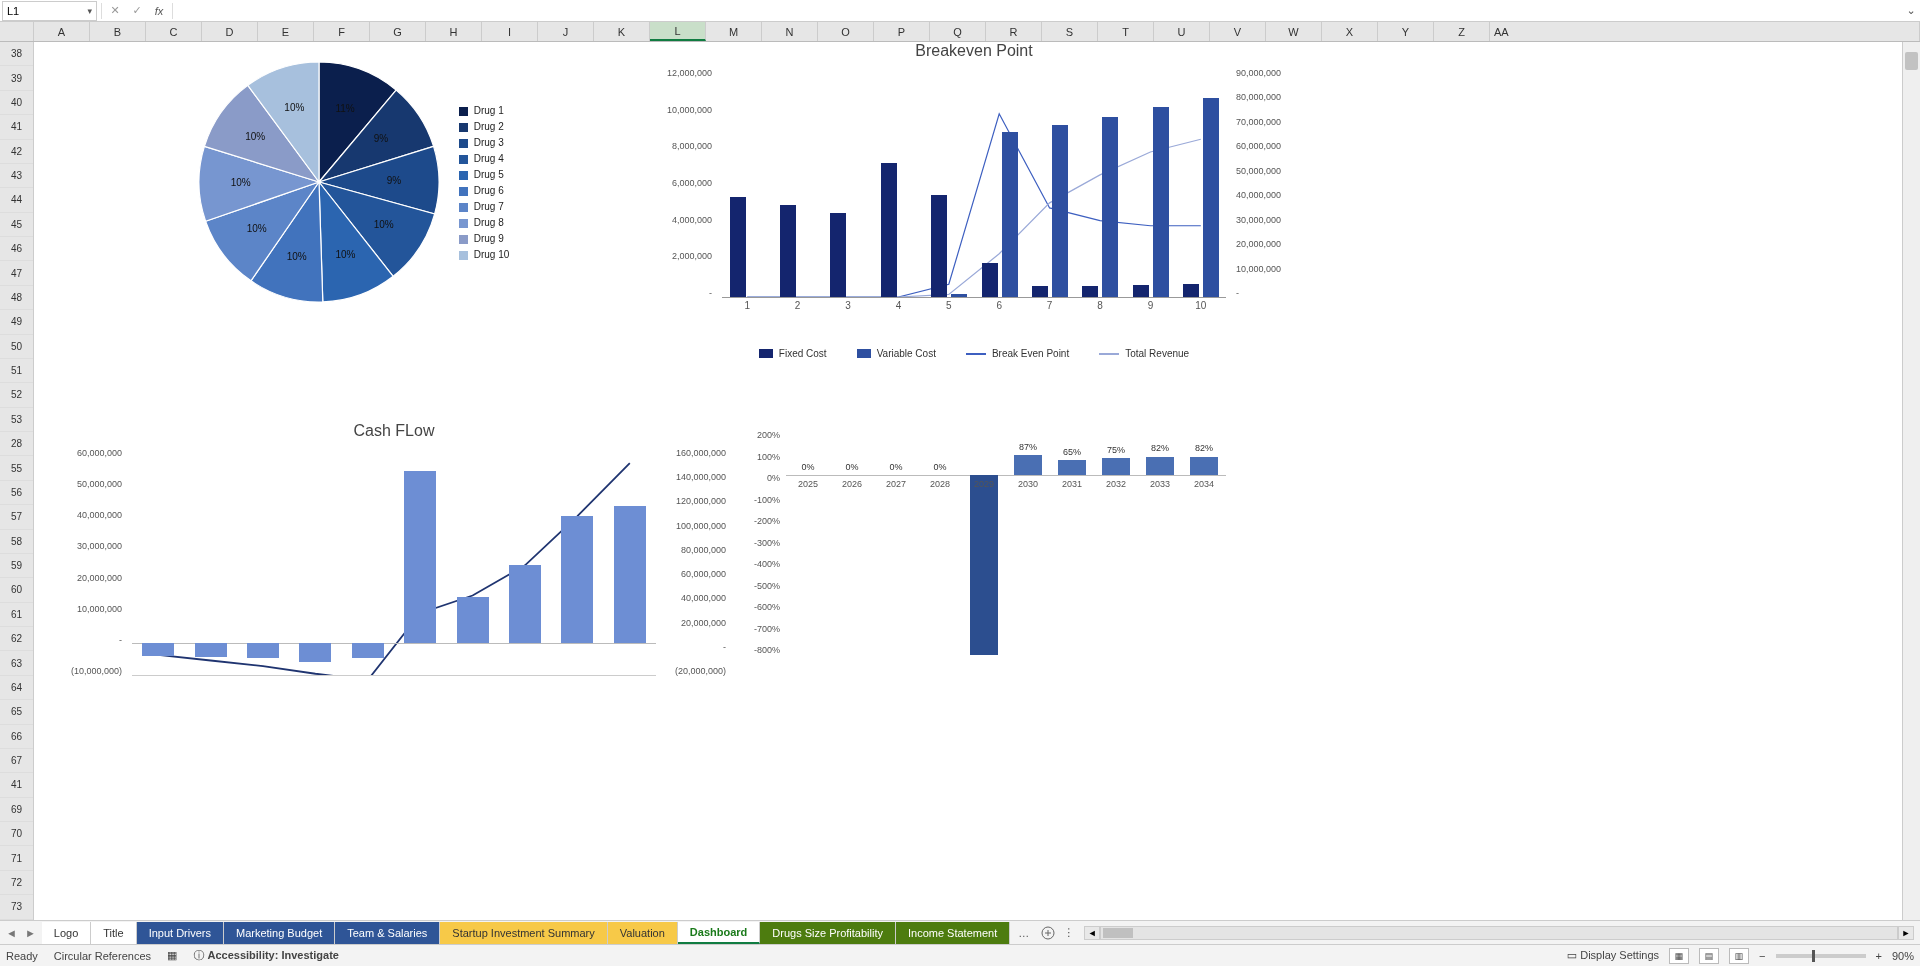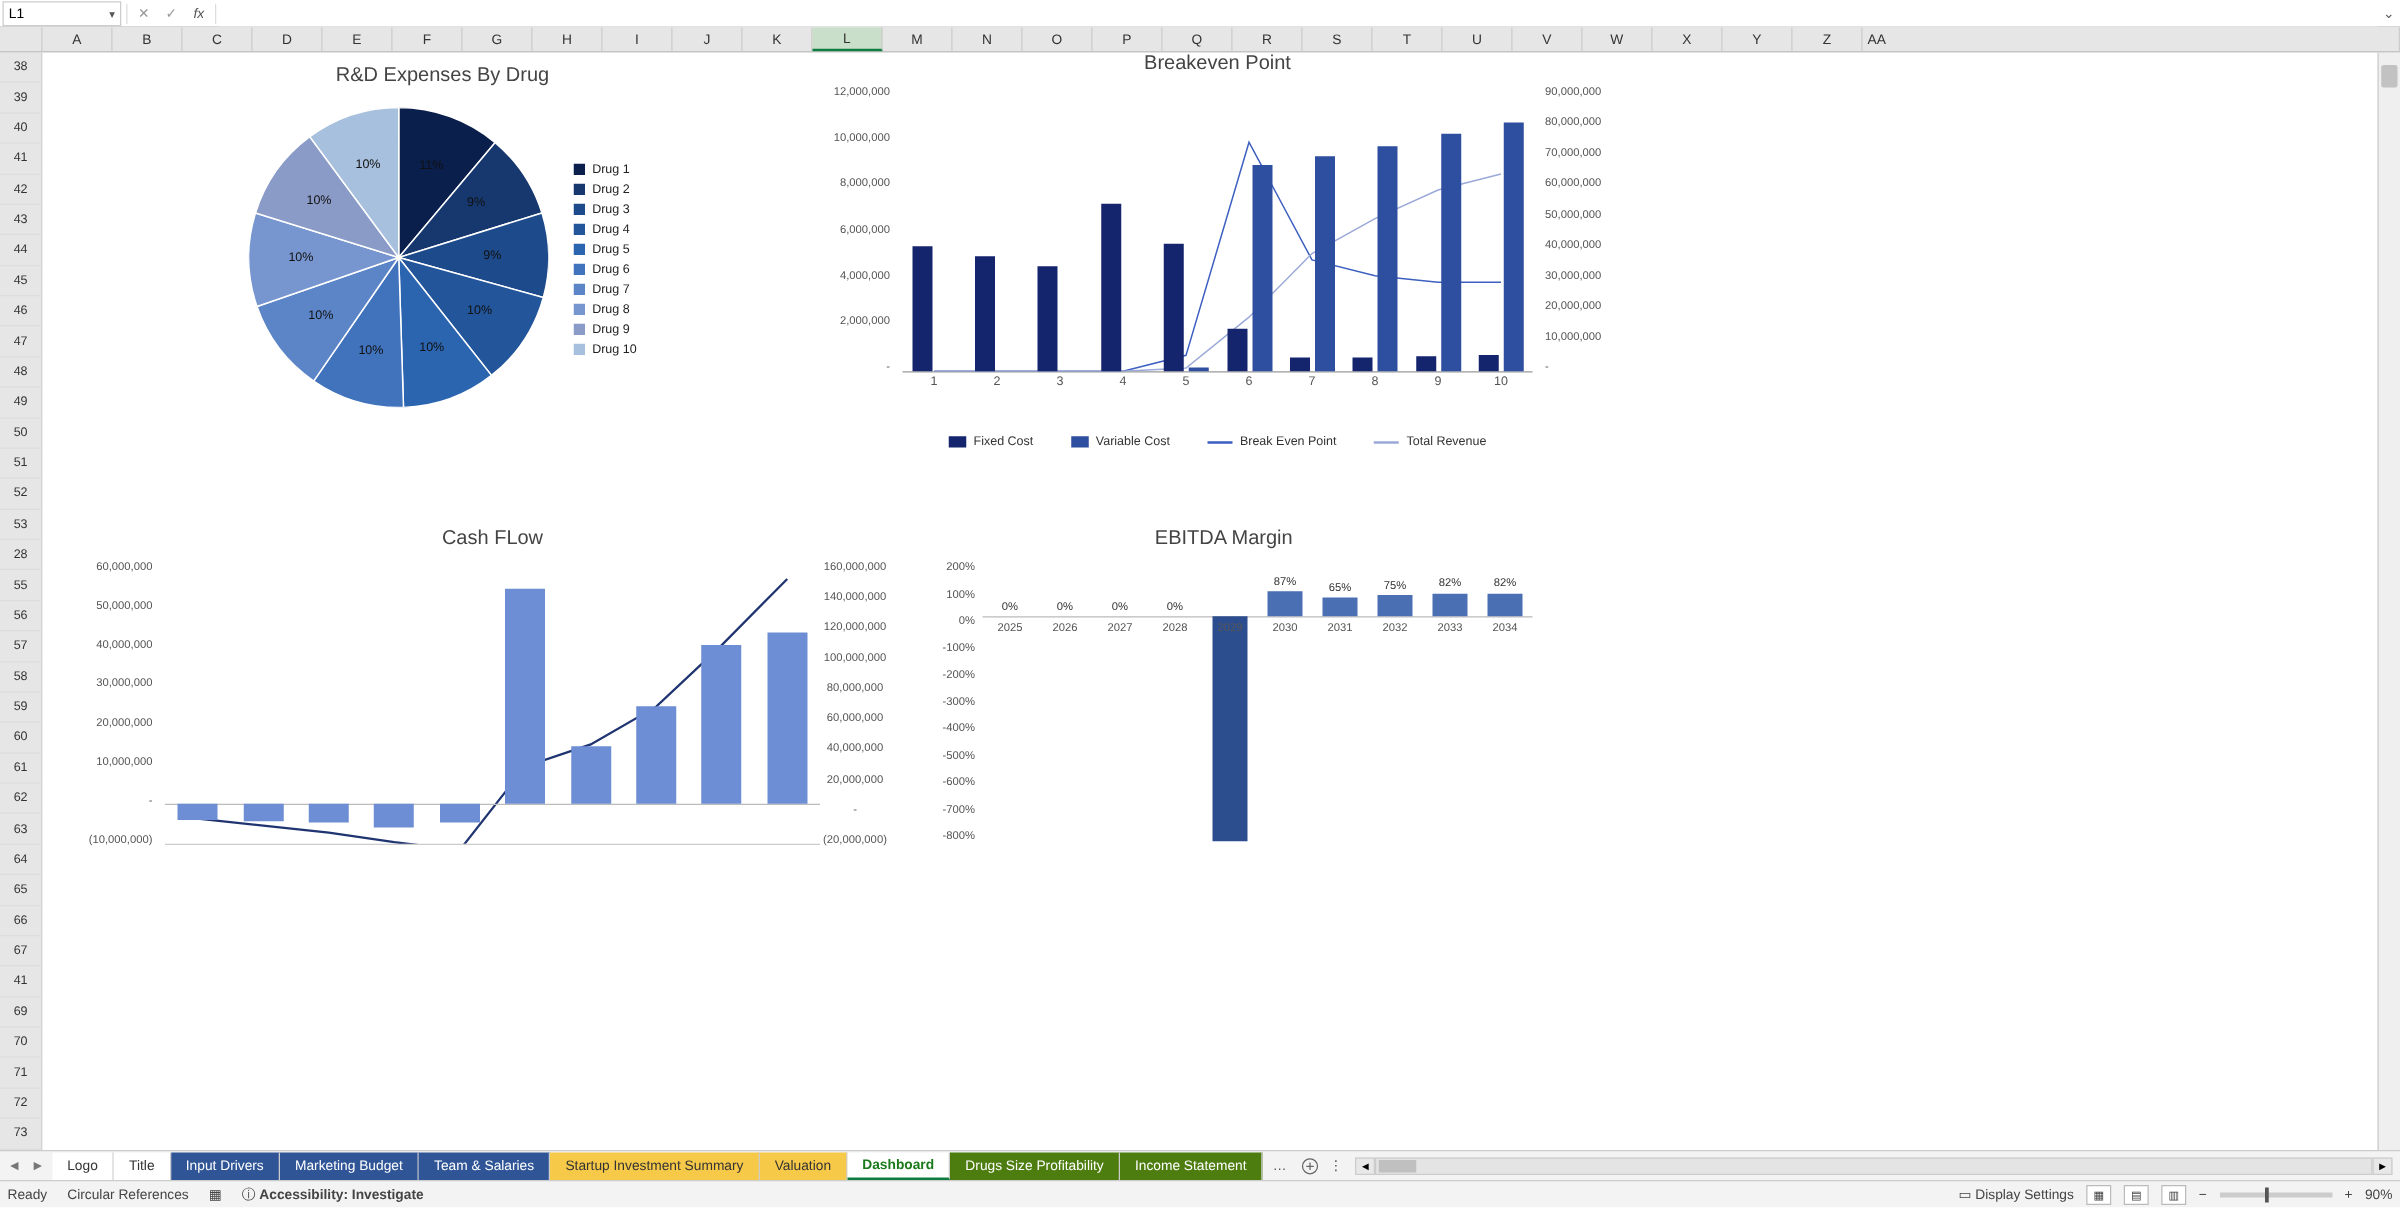--- a/index.html
+++ b/index.html
@@ -55,21 +55,21 @@
 .bar { width:16px; }
 .combo-legend { display:flex; justify-content:center; gap:30px; font-size:10px; color:#333; margin-top:30px; }
 .leg-item { display:flex; align-items:center; gap:6px; }
 .leg-line { width:20px; height:2px; }
 .leg-bar { width:14px; height:9px; }
 
 .cashflow-chart { left: 20px; top: 380px; width: 680px; height: 300px; }
 .cash-plot { position:relative; height: 240px; margin: 8px; }
 .cash-yaxis-l, .cash-yaxis-r { position:absolute; top:0; bottom:12px; width:60px; display:flex; flex-direction:column; justify-content:space-between; font-size:9px; color:#555; }
 .cash-yaxis-l { left:0; text-align:right; }
-.cash-yaxis-r { right:12px; text-align:right;align-items:center; }
+.cash-yaxis-r { right:0; text-align:right; }
 .cash-area { position:absolute; left:70px; right:70px; top:0; bottom:12px; border-bottom:1px solid #ccc; }
 .cash-bar { position:absolute; width:32px; background:#6d8ed4; }
 
 .ebitda-chart { left: 690px; top: 380px; width: 510px; height: 300px; }
 .eb-plot { position:relative; height:240px; margin:8px; }
 .eb-yaxis { position:absolute; left:0; top:0; bottom:15px; width:48px; display:flex; flex-direction:column; justify-content:space-between; font-size:9px; color:#555; text-align:right; }
 .eb-area { position:absolute; left:54px; right:0; top:0; bottom:15px; }
 .eb-zero-line { position:absolute; left:0; right:0; top:19.8%; border-top:1px solid #bbb; }
 .eb-bar { position:absolute; width:28px; background:#4a6fb3; }
 .eb-bar-neg { background:#2c4e8f; }
@@ -192,21 +192,20 @@
       <div class="row-hdr">41</div>
       <div class="row-hdr">69</div>
       <div class="row-hdr">70</div>
       <div class="row-hdr">71</div>
       <div class="row-hdr">72</div>
       <div class="row-hdr">73</div>
     </div>
   <div class="sheet-canvas">
 
     <div class="chart pie-chart">
-      <div class="chart-title">R&amp;D Expenses By Drug</div>
       <div class="pie-wrap">
         <div style="position:relative;">
           <svg class="pie-svg" viewBox="0 0 100 100">
               <path d="M50 50 L50 0 A50 50 0 0 1 82.13938048432698 11.697777844051096 Z" fill="#0b1f4d" stroke="#fff" stroke-width="0.5"></path>
               <path d="M50 50 L82.13938048432698 11.697777844051096 A50 50 0 0 1 97.7451120722037 35.15398123358626 Z" fill="#17386f" stroke="#fff" stroke-width="0.5"></path>
               <path d="M50 50 L97.7451120722037 35.15398123358626 A50 50 0 0 1 98.1921079279971 63.32369068450175 Z" fill="#1d4a8b" stroke="#fff" stroke-width="0.5"></path>
               <path d="M50 50 L98.1921079279971 63.32369068450175 A50 50 0 0 1 80.90794931103026 89.30265473713936 Z" fill="#23559a" stroke="#fff" stroke-width="0.5"></path>
               <path d="M50 50 L80.90794931103026 89.30265473713936 A50 50 0 0 1 51.58639667490339 99.97482711915924 Z" fill="#2b65b0" stroke="#fff" stroke-width="0.5"></path>
               <path d="M50 50 L51.58639667490339 99.97482711915924 A50 50 0 0 1 21.647006806861484 91.18382907149166 Z" fill="#4173bd" stroke="#fff" stroke-width="0.5"></path>
               <path d="M50 50 L21.647006806861484 91.18382907149166 A50 50 0 0 1 2.7499590642665908 66.35339816587111 Z" fill="#5c85c8" stroke="#fff" stroke-width="0.5"></path>
@@ -413,21 +412,20 @@
             <div class="cash-bar" style="left: calc(55% - 16px); bottom: 14.2857%; height: 75.7143%;"></div>
             <div class="cash-bar" style="left: calc(65% - 16px); bottom: 14.2857%; height: 20%;"></div>
             <div class="cash-bar" style="left: calc(75% - 16px); bottom: 14.2857%; height: 34.2857%;"></div>
             <div class="cash-bar" style="left: calc(85% - 16px); bottom: 14.2857%; height: 55.7143%;"></div>
             <div class="cash-bar" style="left: calc(95% - 16px); bottom: 14.2857%; height: 60%;"></div>
           </div>
       </div>
     </div>
 
     <div class="chart ebitda-chart">
-      <div class="chart-title">EBITDA Margin</div>
       <div class="eb-plot">
         <div class="eb-yaxis" id="eb-y">
             <div>200%</div>
             <div>100%</div>
             <div>0%</div>
             <div>-100%</div>
             <div>-200%</div>
             <div>-300%</div>
             <div>-400%</div>
             <div>-500%</div>

